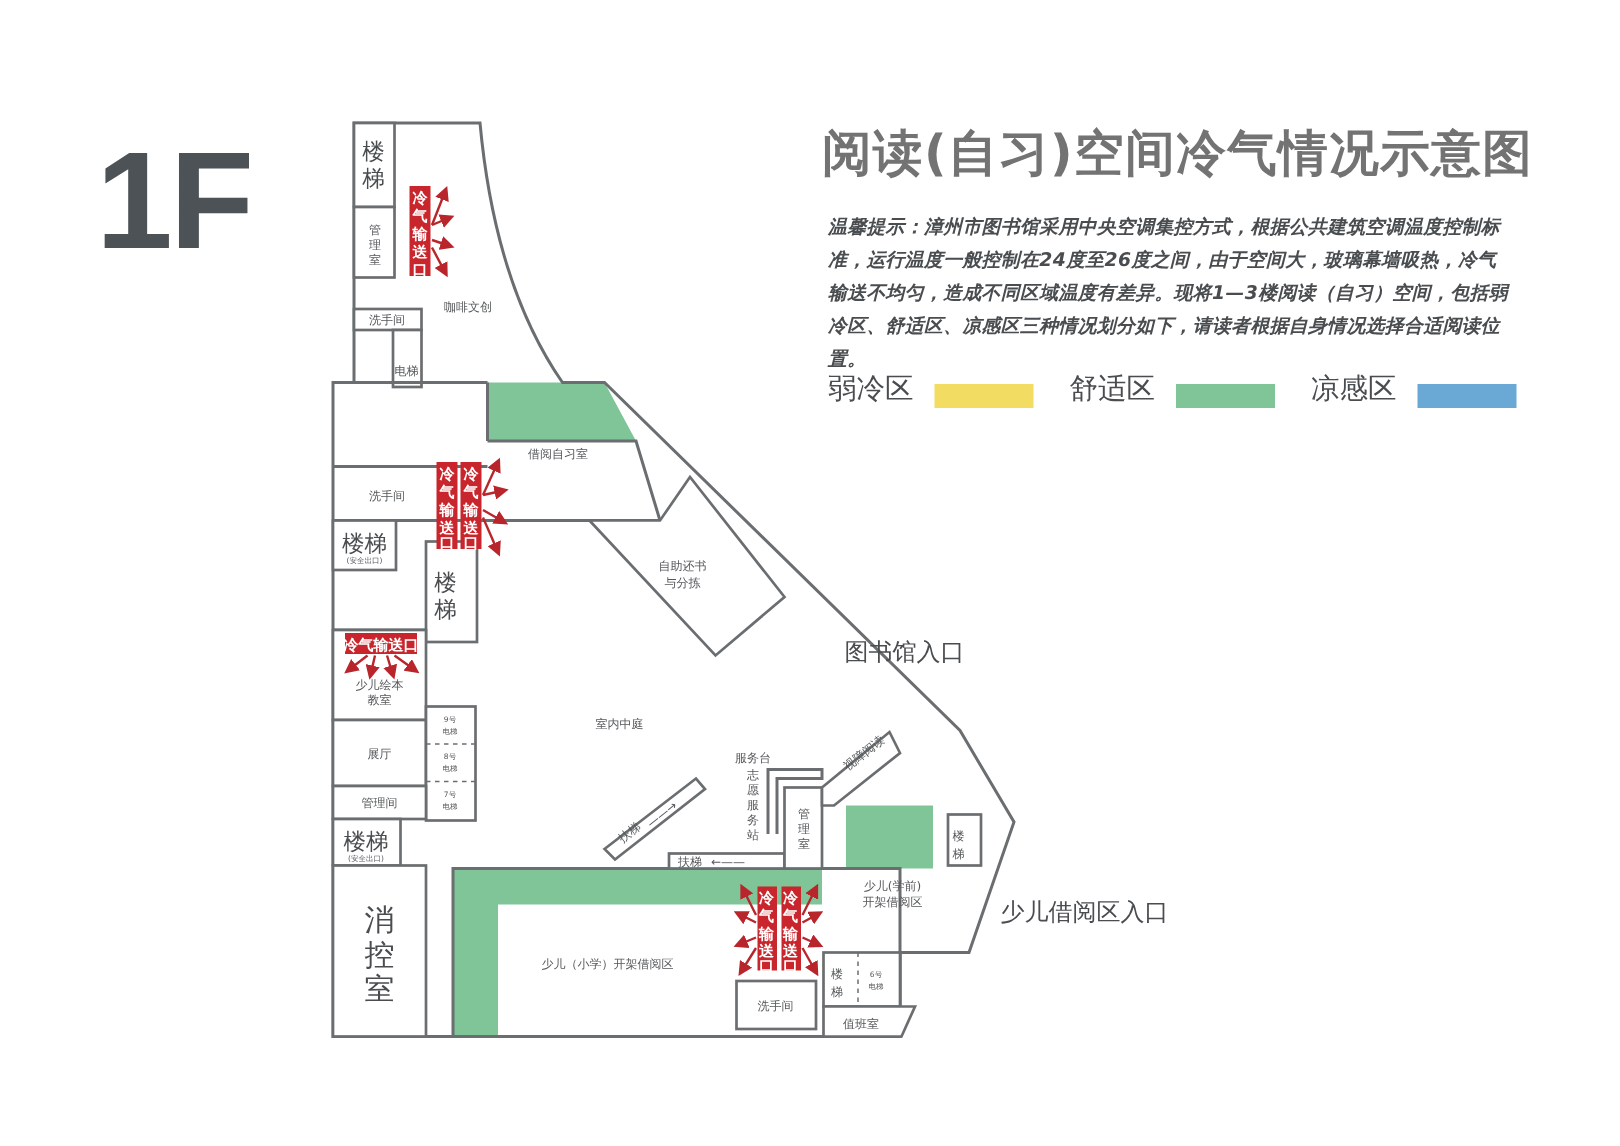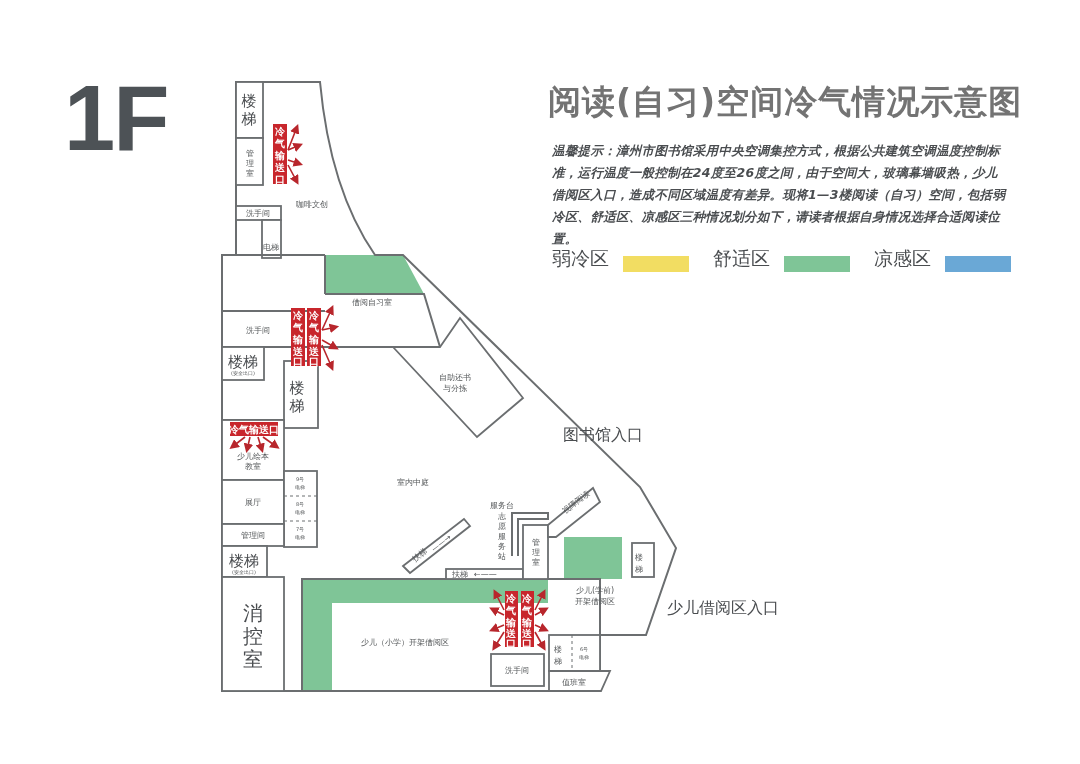--- a/index.html
+++ b/index.html
@@ -1,17 +1,17 @@
 <!DOCTYPE html>
 <html><head>
 <meta charset="utf-8">
 <style>
   html, body { margin:0; padding:0; background:#ffffff; }
   body { width:1080px; height:764px; position:relative; overflow:hidden; font-family:"DejaVu Sans", sans-serif; color:#4a4d50; }
-  .floor-label { position:absolute; left:64px; top:72px; font-family:"Liberation Sans", sans-serif; font-weight:bold; font-size:92px; color:#4d5256; letter-spacing:-2px; line-height:1; }
+  .floor-label { position:absolute; left:64px; top:88px; font-family:"Liberation Sans", sans-serif; font-weight:bold; font-size:92px; color:#4d5256; letter-spacing:-2px; line-height:1; }
   .title { position:absolute; left:548px; top:80px; font-size:33px; font-weight:bold; color:#737373; letter-spacing:1px; white-space:nowrap; }
   .notice { position:absolute; left:552px; top:140px; width:456px; font-size:12.5px; line-height:22px; color:#4a4d50; font-style:italic; font-weight:bold; letter-spacing:0.3px; }
   .legend { position:absolute; left:552px; top:246px; display:flex; align-items:center; font-size:19px; color:#4a4d50; }
   .legend .item { display:flex; align-items:flex-end; margin-right:24px; }
   .legend .swatch { width:66px; height:16px; margin-left:14px; }
   svg.plan { position:absolute; left:0; top:0; }
   .wall { fill:none; stroke:#6b6e70; stroke-width:2; }
   .room { fill:#ffffff; stroke:#6b6e70; stroke-width:1.8; }
   .lbl { font-family:"DejaVu Sans", sans-serif; font-size:8px; fill:#55585a; }
   .lbl-lg { font-family:"DejaVu Sans", sans-serif; font-size:15px; fill:#4a4d50; }
@@ -23,21 +23,21 @@
   .arrow { stroke:#b8262c; stroke-width:1.6; fill:none; }
   .arrow-head { fill:#b8262c; }
   .zone-comfort { fill:#7fc597; }
   .dash { stroke:#6b6e70; stroke-width:1; stroke-dasharray:3 3; fill:none; }
 </style>
 </head>
 <body>
 
 <div class="floor-label">1F</div>
 <div class="title">阅读(自习)空间冷气情况示意图</div>
-<div class="notice">温馨提示：漳州市图书馆采用中央空调集控方式，根据公共建筑空调温度控制标准，运行温度一般控制在24度至26度之间，由于空间大，玻璃幕墙吸热，少儿借阅区入口，造成不同区域温度有差异。现将1—3楼阅读（自习）空间，包括弱冷区、舒适区、凉感区三种情况划分如下，请读者根据自身情况选择合适阅读位置。</div>
+<div class="notice">温馨提示：漳州市图书馆采用中央空调集控方式，根据公共建筑空调温度控制标准，运行温度一般控制在24度至26度之间，由于空间大，玻璃幕墙吸热，冷气输送不均匀，造成不同区域温度有差异。现将1—3楼阅读（自习）空间，包括弱冷区、舒适区、凉感区三种情况划分如下，请读者根据自身情况选择合适阅读位置。</div>
 
 <div class="legend">
   <div class="item">
     <span>弱冷区</span>
     <span class="swatch" style="background:#f2dd62"></span>
   </div>
   <div class="item">
     <span>舒适区</span>
     <span class="swatch" style="background:#7fc597"></span>
   </div>

